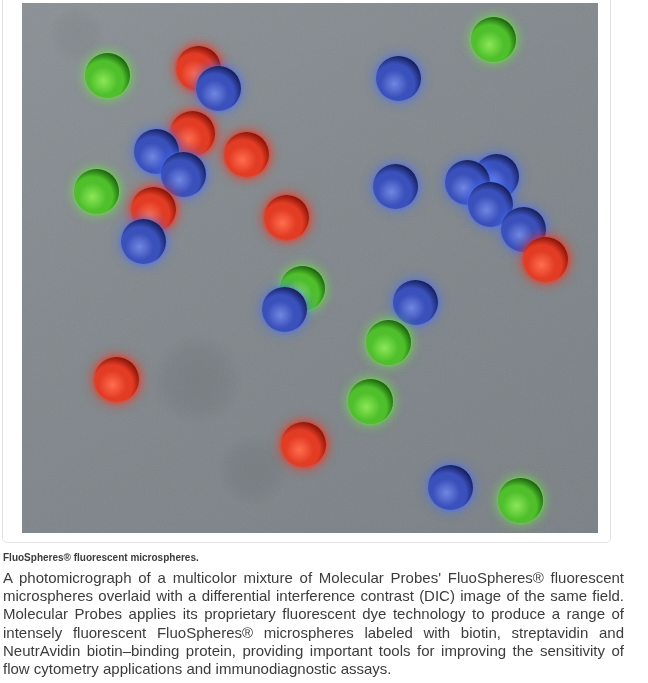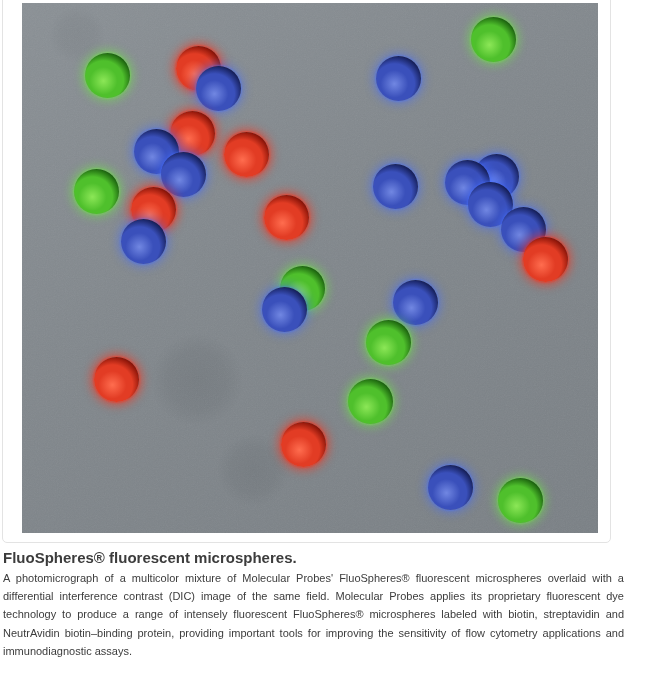--- a/index.html
+++ b/index.html
@@ -43,27 +43,27 @@
   }
 
   
   .caption {
     position: absolute;
     left: 3px; top: 549px;
     width: 621px;
     color: #3c3c3c;
   }
   .caption-title {
-    font-size: 15px;
+    font-size: 10px;
     font-weight: bold;
     line-height: 17px;
     margin-bottom: 3px;
   }
   .caption-body {
-    font-size: 11px;
+    font-size: 15px;
     line-height: 18.2px;
     text-align: justify;
   }
 </style>
 </head>
 <body>
 
 <div class="figure-panel"></div>
 
 <div class="micrograph">

